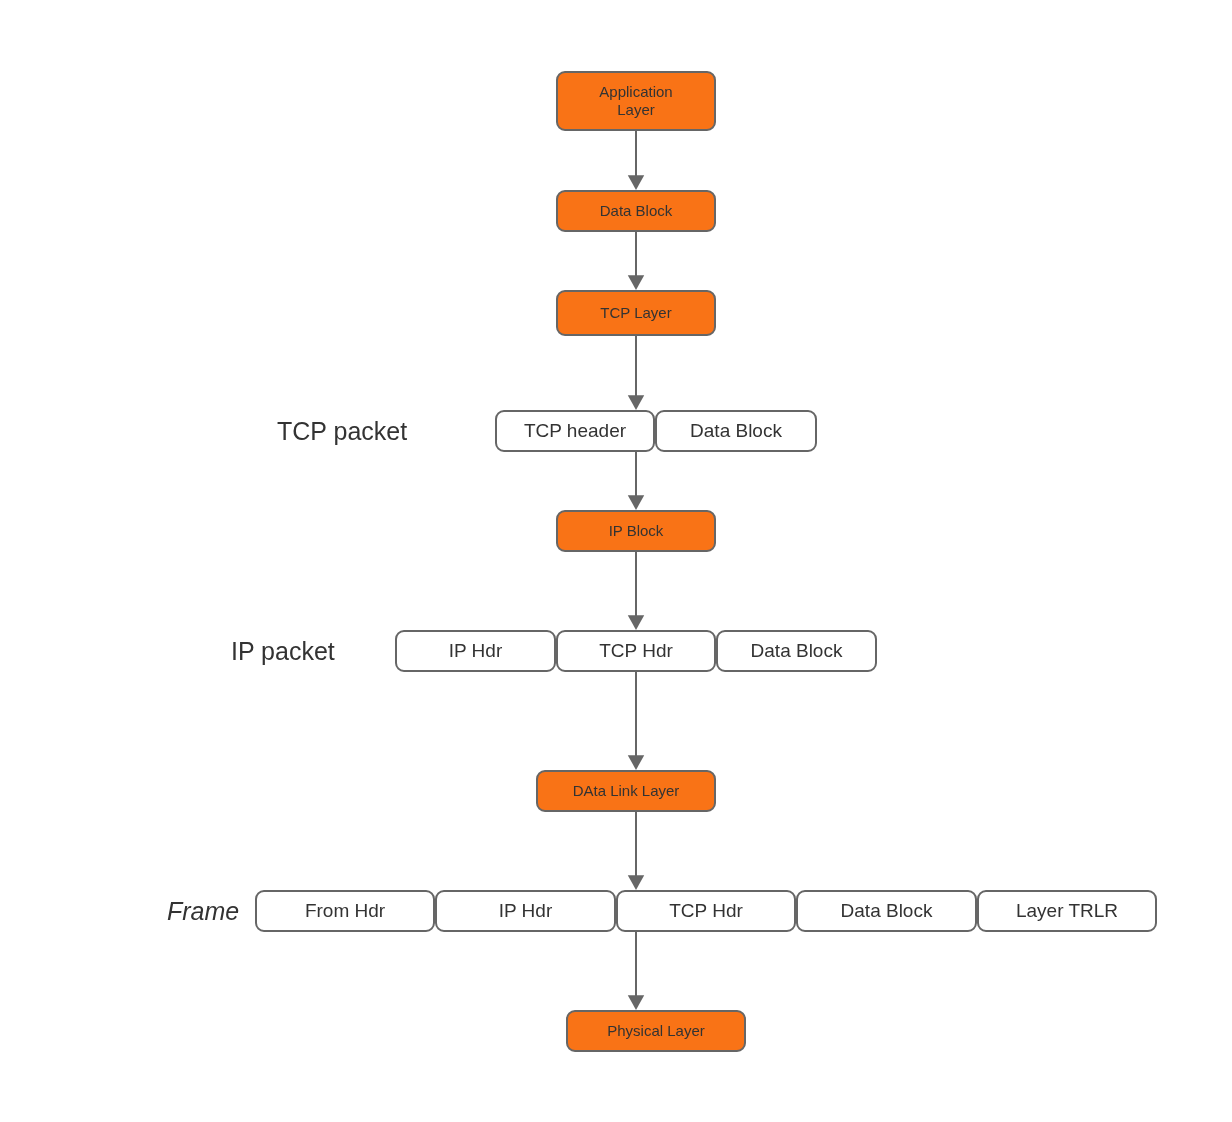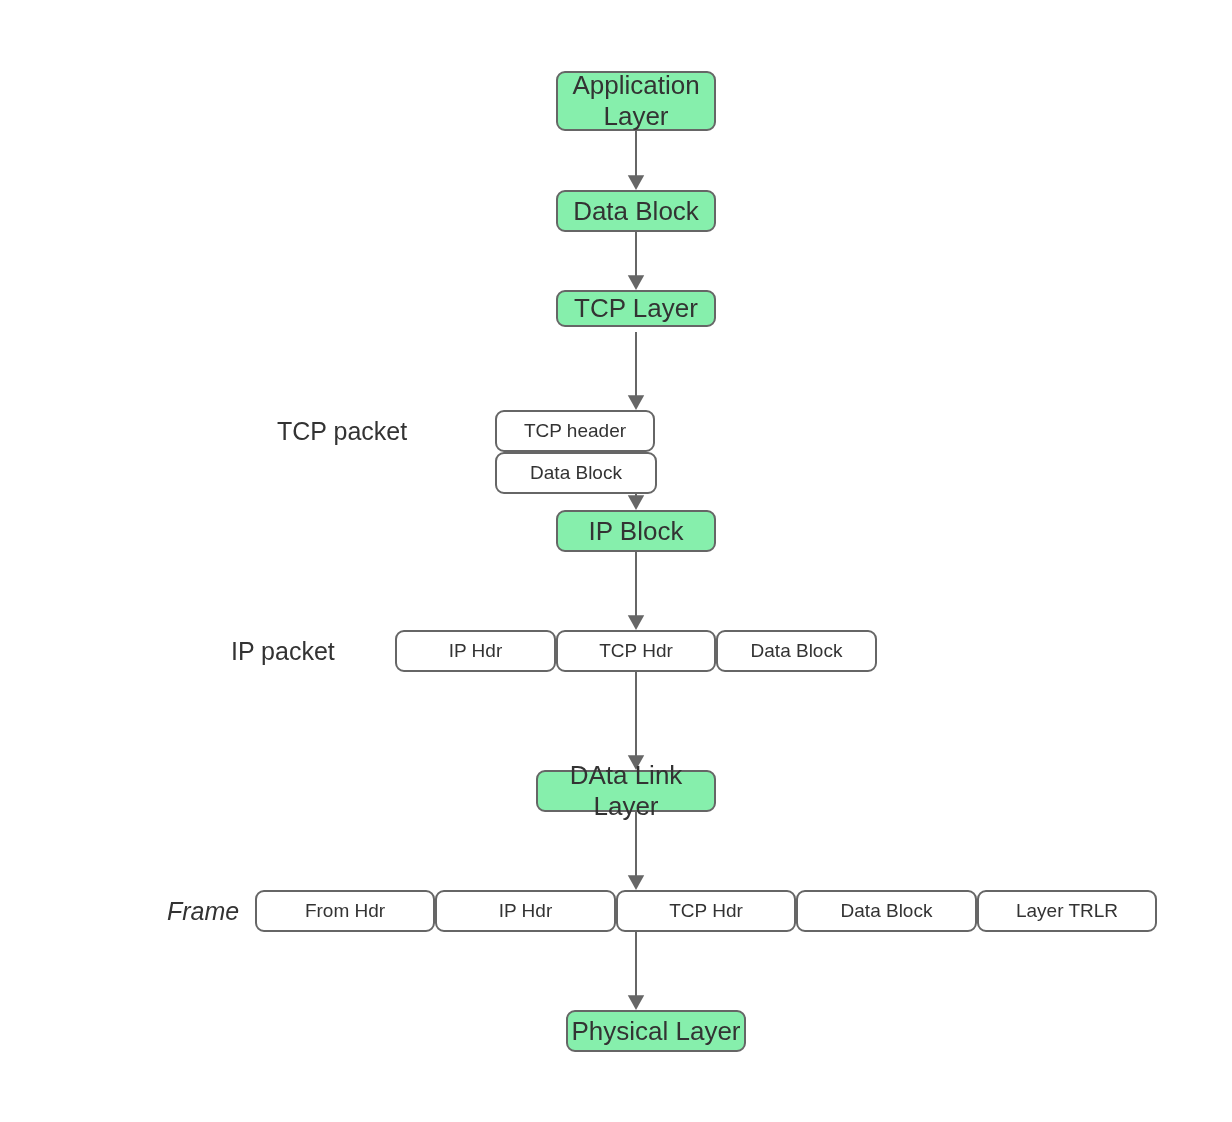--- a/index.html
+++ b/index.html
@@ -17,23 +17,23 @@
     height: 1122px;
     background: #ffffff;
     overflow: hidden;
   }
   
   .node {
     position: absolute;
     box-sizing: border-box;
     border: 2px solid #666666;
     border-radius: 9px;
-    background: #86efac;
+    background: #f97316;
     color: #333333;
-    font-size: 26px;
+    font-size: 15px;
     line-height: 1.18;
     display: flex;
     align-items: center;
     justify-content: center;
     text-align: center;
     z-index: 3;
     white-space: pre-line;
   }
   
   .packet-row {
@@ -104,31 +104,31 @@
 
       <line x1="636" y1="932" x2="636" y2="1002"></line>
     </g>
   </svg>
 
   <div class="node" style="left:556px; top:71px; width:160px; height:60px;">Application
 Layer</div>
 
   <div class="node" style="left:556px; top:190px; width:160px; height:42px;">Data Block</div>
 
-  <div class="node" style="left:556px; top:290px; width:160px; height:37px;">TCP Layer</div>
+  <div class="node" style="left:556px; top:290px; width:160px; height:46px;">TCP Layer</div>
 
   <div class="node" style="left:556px; top:510px; width:160px; height:42px;">IP Block</div>
 
   <div class="node" style="left:566px; top:1010px; width:180px; height:42px;">Physical Layer</div>
 
   <div class="node" style="left:536px; top:770px; width:180px; height:42px;">DAta Link Layer</div>
 
   <div class="side-label" style="left:277px; top:410px;">TCP packet</div>
 
-  <div class="packet-row" style="left:495px; top:410px;flex-direction:column;">
+  <div class="packet-row" style="left:495px; top:410px;">
     <div class="seg" style="width:160px;">TCP header</div>
     <div class="seg" style="width:162px;">Data Block</div>
   </div>
 
   <div class="side-label" style="left:231px; top:630px;">IP packet</div>
 
   <div class="packet-row" style="left:395px; top:630px;">
     <div class="seg" style="width:161px;">IP Hdr</div>
     <div class="seg" style="width:160px;">TCP Hdr</div>
     <div class="seg" style="width:161px;">Data Block</div>

